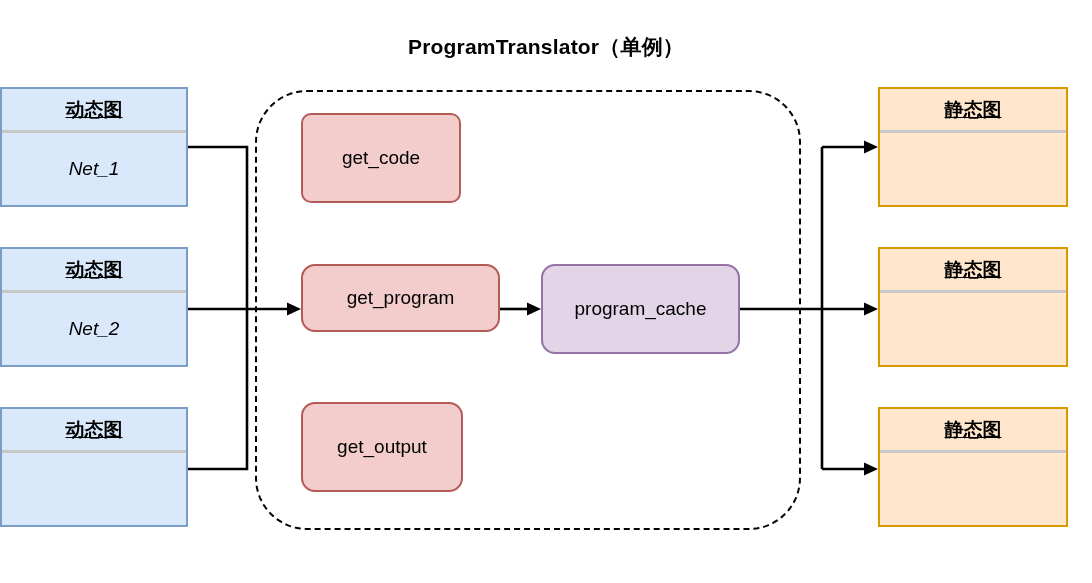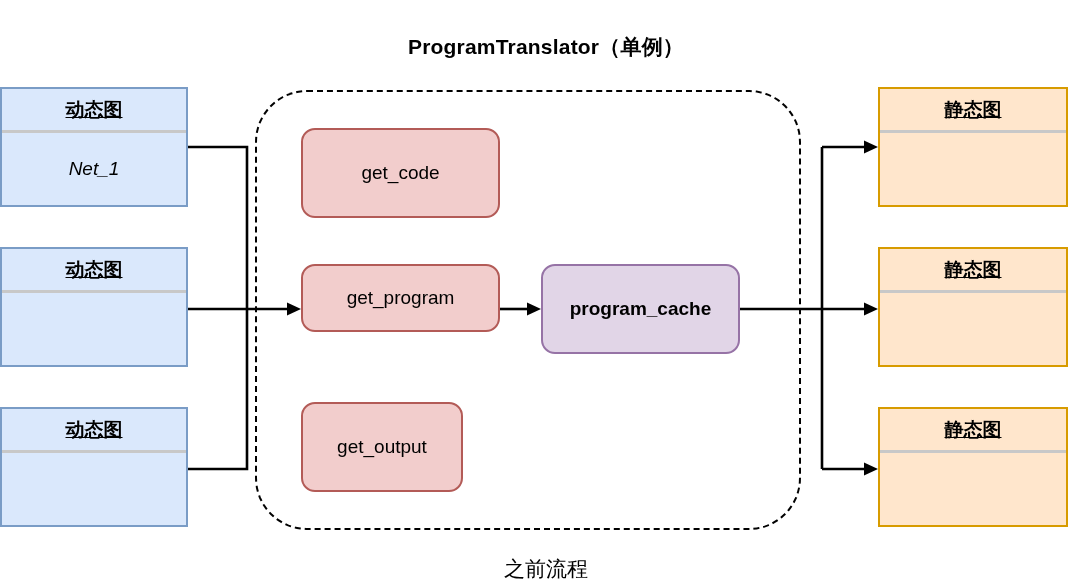--- a/index.html
+++ b/index.html
@@ -112,21 +112,20 @@
     font-size: 19px;
     color: #000;
   }
   .node-red {
     background: #f2cdcc;
     border-color: #b35b57;
   }
   .node-purple {
     background: #e1d5e7;
     border-color: #9673a6;
-    font-weight: bold;
   }
 
   
   .connectors {
     position: absolute;
     left: 0;
     top: 0;
     width: 1092px;
     height: 583px;
     pointer-events: none;
@@ -152,27 +151,28 @@
 
   <div class="dashed-container"></div>
 
   <div class="record-box box-blue" style="left:0px; top:60px; width:188px; height:120px;">
     <div class="record-head">动态图</div>
     <div class="record-body">Net_1</div>
   </div>
 
   <div class="record-box box-blue" style="left:0px; top:220px; width:188px; height:120px;">
     <div class="record-head">动态图</div>
+    <div class="record-body">Net_2</div>
   </div>
 
   <div class="record-box box-blue" style="left:0px; top:380px; width:188px; height:120px;">
     <div class="record-head">动态图</div>
   </div>
 
-  <div class="node node-red" style="left:301px; top:101px; width:199px; height:90px;">
+  <div class="node node-red" style="left:301px; top:86px; width:160px; height:90px;border-radius:10px;">
     <span>get_code</span>
   </div>
 
   <div class="node node-red" style="left:301px; top:237px; width:199px; height:68px;">
     <span>get_program</span>
   </div>
 
   <div class="node node-purple" style="left:541px; top:237px; width:199px; height:90px;">
     <span>program_cache</span>
   </div>
@@ -209,15 +209,14 @@
     <path class="conn-path" d="M 822 120 L 869 120"></path>
     <polygon class="conn-head" points="878,120 864,113.5 864,126.5"></polygon>
 
     <path class="conn-path" d="M 822 282 L 869 282"></path>
     <polygon class="conn-head" points="878,282 864,275.5 864,288.5"></polygon>
 
     <path class="conn-path" d="M 822 442 L 869 442"></path>
     <polygon class="conn-head" points="878,442 864,435.5 864,448.5"></polygon>
   </svg>
 
-  <div class="diagram-caption">之前流程</div>
 
 </div>
 
 </body></html>

